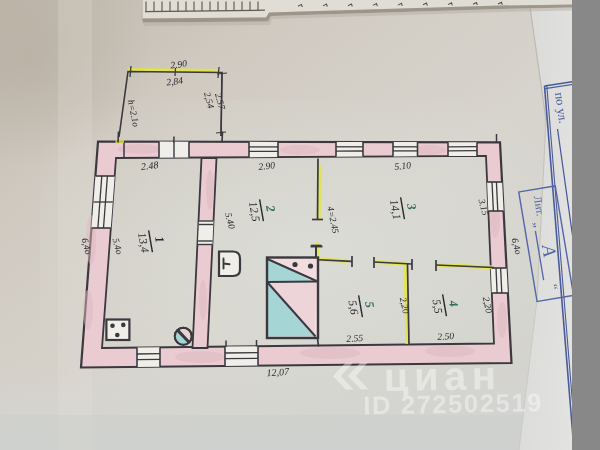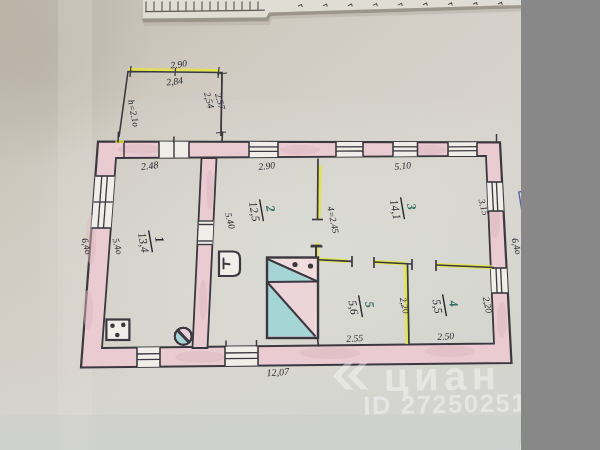--- a/index.html
+++ b/index.html
@@ -1,15 +1,15 @@
 <!DOCTYPE html>
 <html><head><meta charset="utf-8">
 <style>
 html,body{margin:0;padding:0;background:#888;}
-#page{width:521px;height:450px;position:relative;overflow:hidden;}
+#page{width:572px;height:450px;position:relative;overflow:hidden;}
 </style></head>
 <body>
 <div id="page">
 <svg width="600" height="450" viewBox="0 0 600 450">
 
 <defs>
 <linearGradient id="paper" x1="0" y1="0" x2="1" y2="1">
 <stop offset="0" stop-color="#bfb7ab"></stop>
           <stop offset="0.25" stop-color="#d0cac1"></stop>
 <stop offset="0.55" stop-color="#d7d4cd"></stop>

